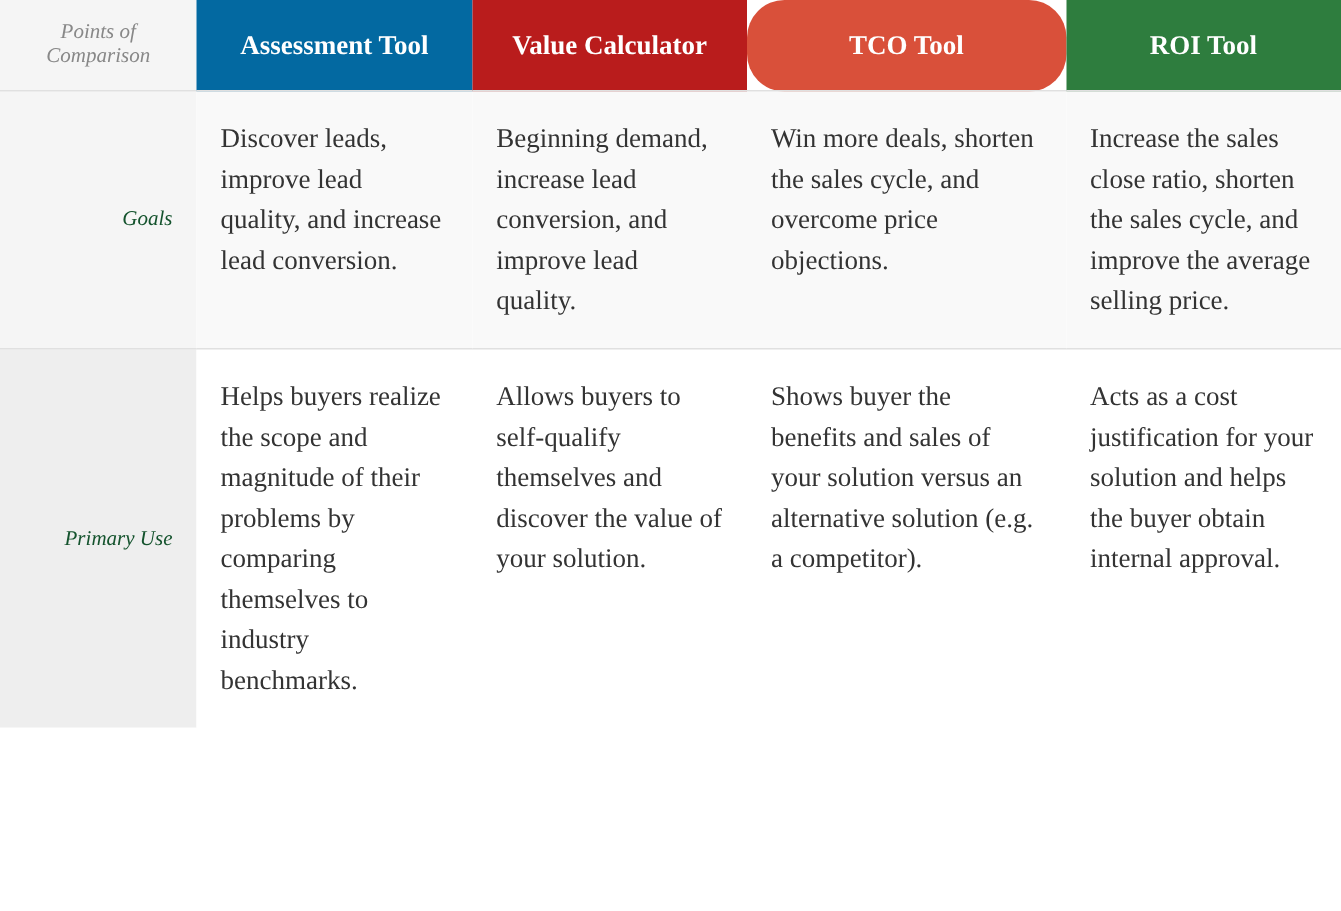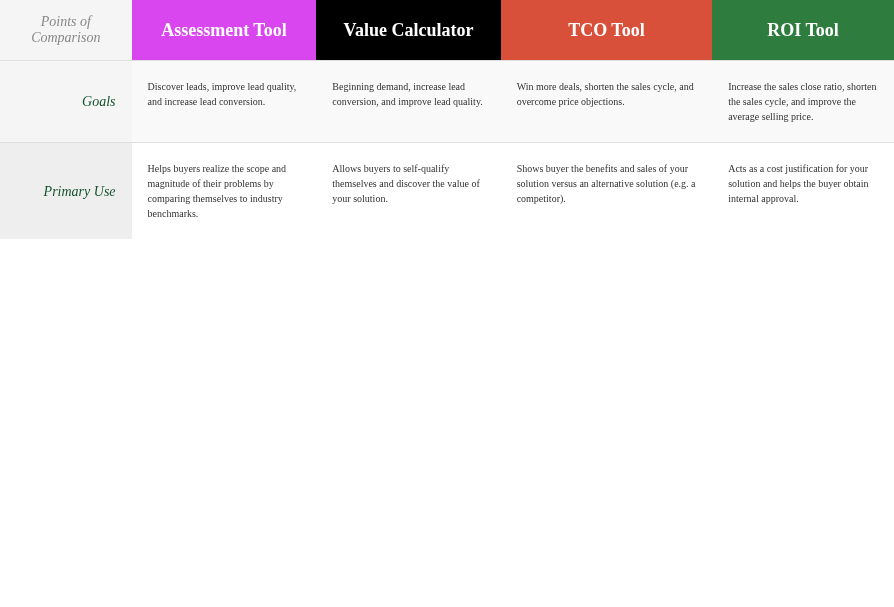--- a/index.html
+++ b/index.html
@@ -33,29 +33,29 @@
     th.points-header {
       background: #f5f5f5;
       color: #888888;
       font-size: 14px;
       font-weight: normal;
       font-style: italic;
       text-align: center;
       width: 134px;
     }
 
-    th.assessment-header { background: #d946ef; width: 190px; }
-    th.value-header { background: #000000; width: 190px; font-family: Liberation Serif, serif; }
-    th.tco-header { background: #d9503a; width: 222px; }
+    th.assessment-header { background: #0369a1; width: 190px; }
+    th.value-header { background: #b91c1c; width: 190px; font-family: Liberation Serif, serif; }
+    th.tco-header { background: #d9503a; width: 222px; border-radius: 25px; }
     th.roi-header { background: #2e7d3e; width: 190px; }
 
     
     tbody tr td {
       padding: 18px 16px;
-      font-size: 10px;
+      font-size: 18px;
       color: #333333;
       vertical-align: top;
       line-height: 1.5;
       border-top: 1px solid #e0e0e0;
     }
 
     tbody tr:nth-child(odd) td {
       background: #f9f9f9;
     }
     tbody tr:nth-child(even) td {

